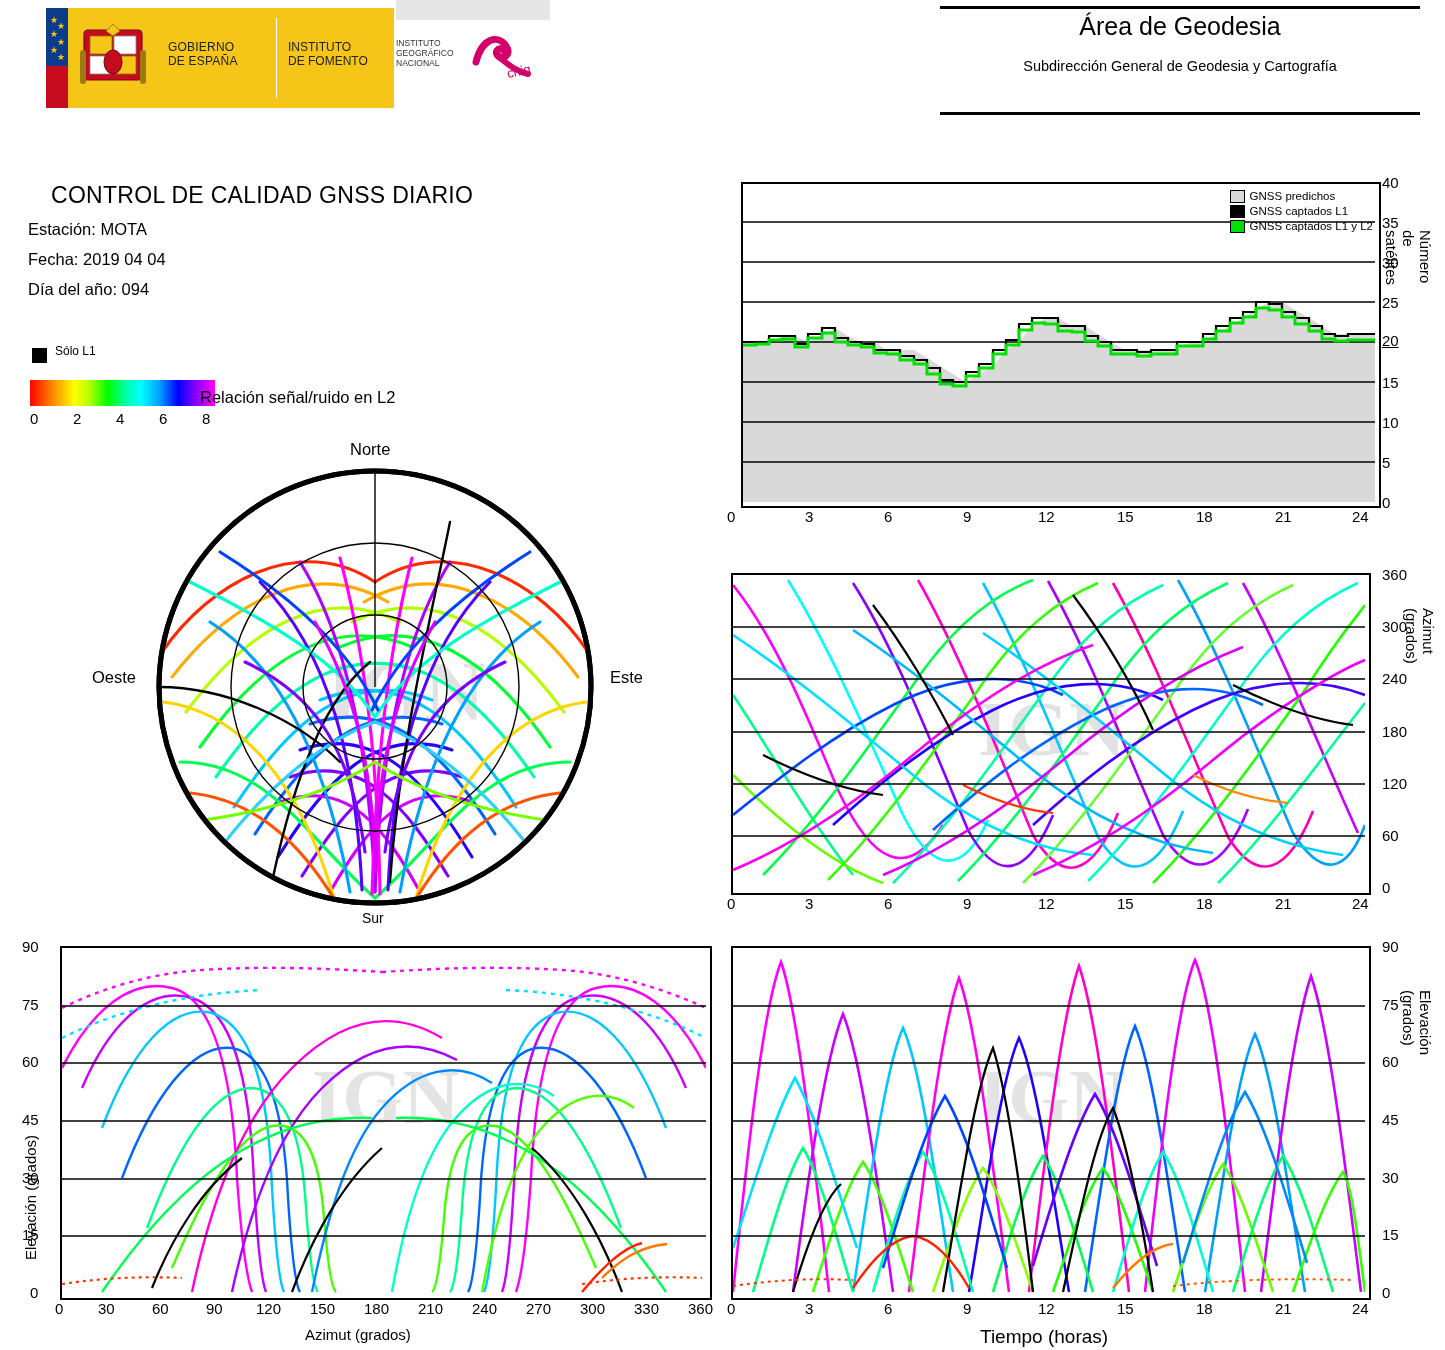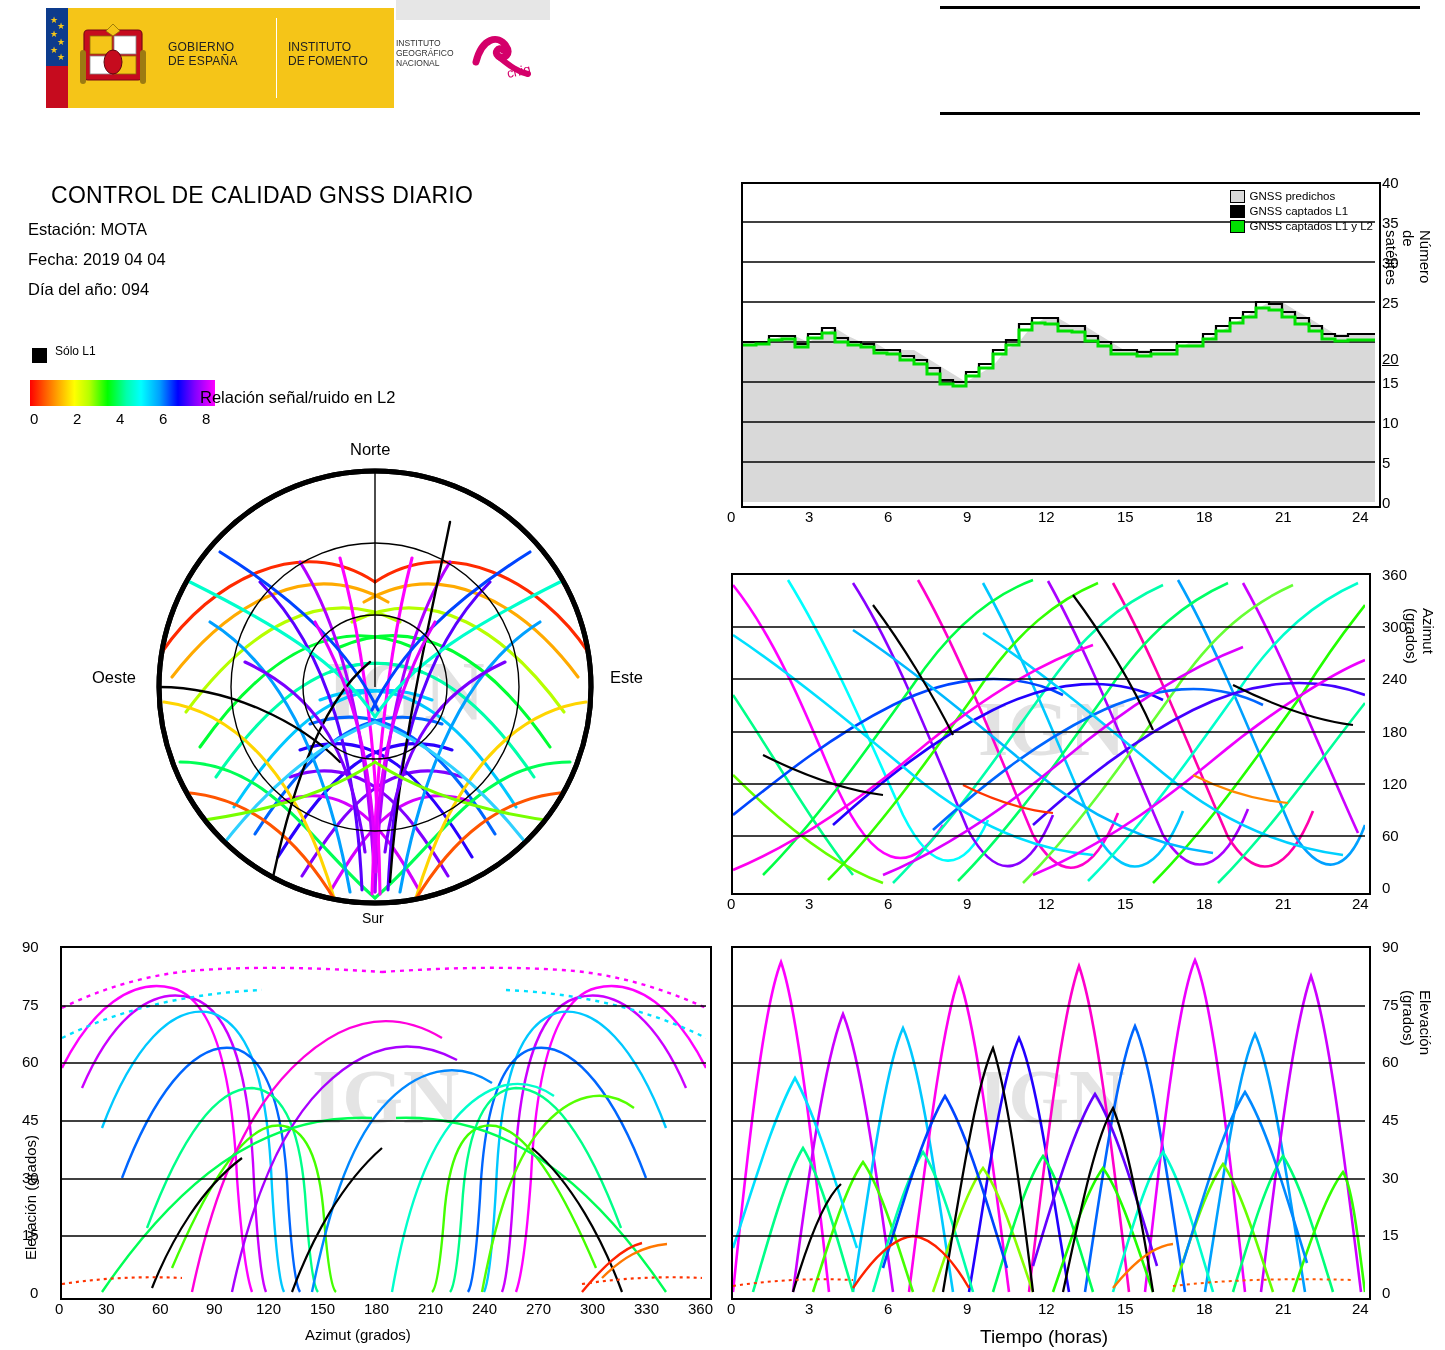--- a/index.html
+++ b/index.html
@@ -129,20 +129,22 @@
     <div>GEOGRÁFICO</div>
     <div>NACIONAL</div>
   </div>
   <svg class="abs" id="cnig-mark" viewBox="0 0 80 52">
     <path d="M6 30 C12 6, 28 2, 36 14 C42 22, 34 28, 28 24 C24 21, 28 14, 33 18" fill="none" stroke="#d4006a" stroke-width="7" stroke-linecap="round"></path>
     <path d="M30 26 C40 34, 48 40, 58 42" fill="none" stroke="#d4006a" stroke-width="6" stroke-linecap="round"></path>
     <text x="38" y="46" font-family="Liberation Sans, sans-serif" font-size="13" fill="#d4006a" transform="rotate(-12 38 46)">cnig</text>
   </svg>
 
   <div class="abs" id="hline-top"></div>
+  <div class="abs" id="area-title">Área de Geodesia</div>
+  <div class="abs" id="area-sub">Subdirección General de Geodesia y Cartografía</div>
   <div class="abs" id="hline-bot"></div>
 </div>
 
 <div class="abs" id="title-main">CONTROL DE CALIDAD GNSS DIARIO</div>
 <div class="abs" id="st-station">Estación: MOTA</div>
 <div class="abs" id="st-date">Fecha: 2019 04 04</div>
 <div class="abs" id="st-doy">Día del año: 094</div>
 
 <div class="abs" id="l1-swatch"></div>
 <div class="abs" id="l1-label">Sólo L1</div>
@@ -265,21 +267,21 @@
       <span class="lg-sw" style="background:#00e000"></span>
       <span>GNSS captados L1 y L2</span>
     </div>
   </div>
 </div>
 <div class="abs" id="panA-axisR">
   <span class="tick" style="left:10px;top:318px;">0</span>
   <span class="tick" style="left:10px;top:278px;">5</span>
   <span class="tick" style="left:10px;top:238px;">10</span>
   <span class="tick" style="left:10px;top:198px;">15</span>
-  <span class="tick" style="left:10px;top:174px;text-decoration:underline;">20</span>
+  <span class="tick" style="left:10px;top:156px;text-decoration:underline;">20</span>
   <span class="tick" style="left:10px;top:118px;">25</span>
   <span class="tick" style="left:10px;top:78px;">30</span>
   <span class="tick" style="left:10px;top:38px;">35</span>
   <span class="tick" style="left:10px;top:-2px;">40</span>
 </div>
 <div class="abs" id="panA-axisB">
   <span class="tick" style="left:5px;">0</span>
   <span class="tick" style="left:83px;">3</span>
   <span class="tick" style="left:162px;">6</span>
   <span class="tick" style="left:241px;">9</span>

